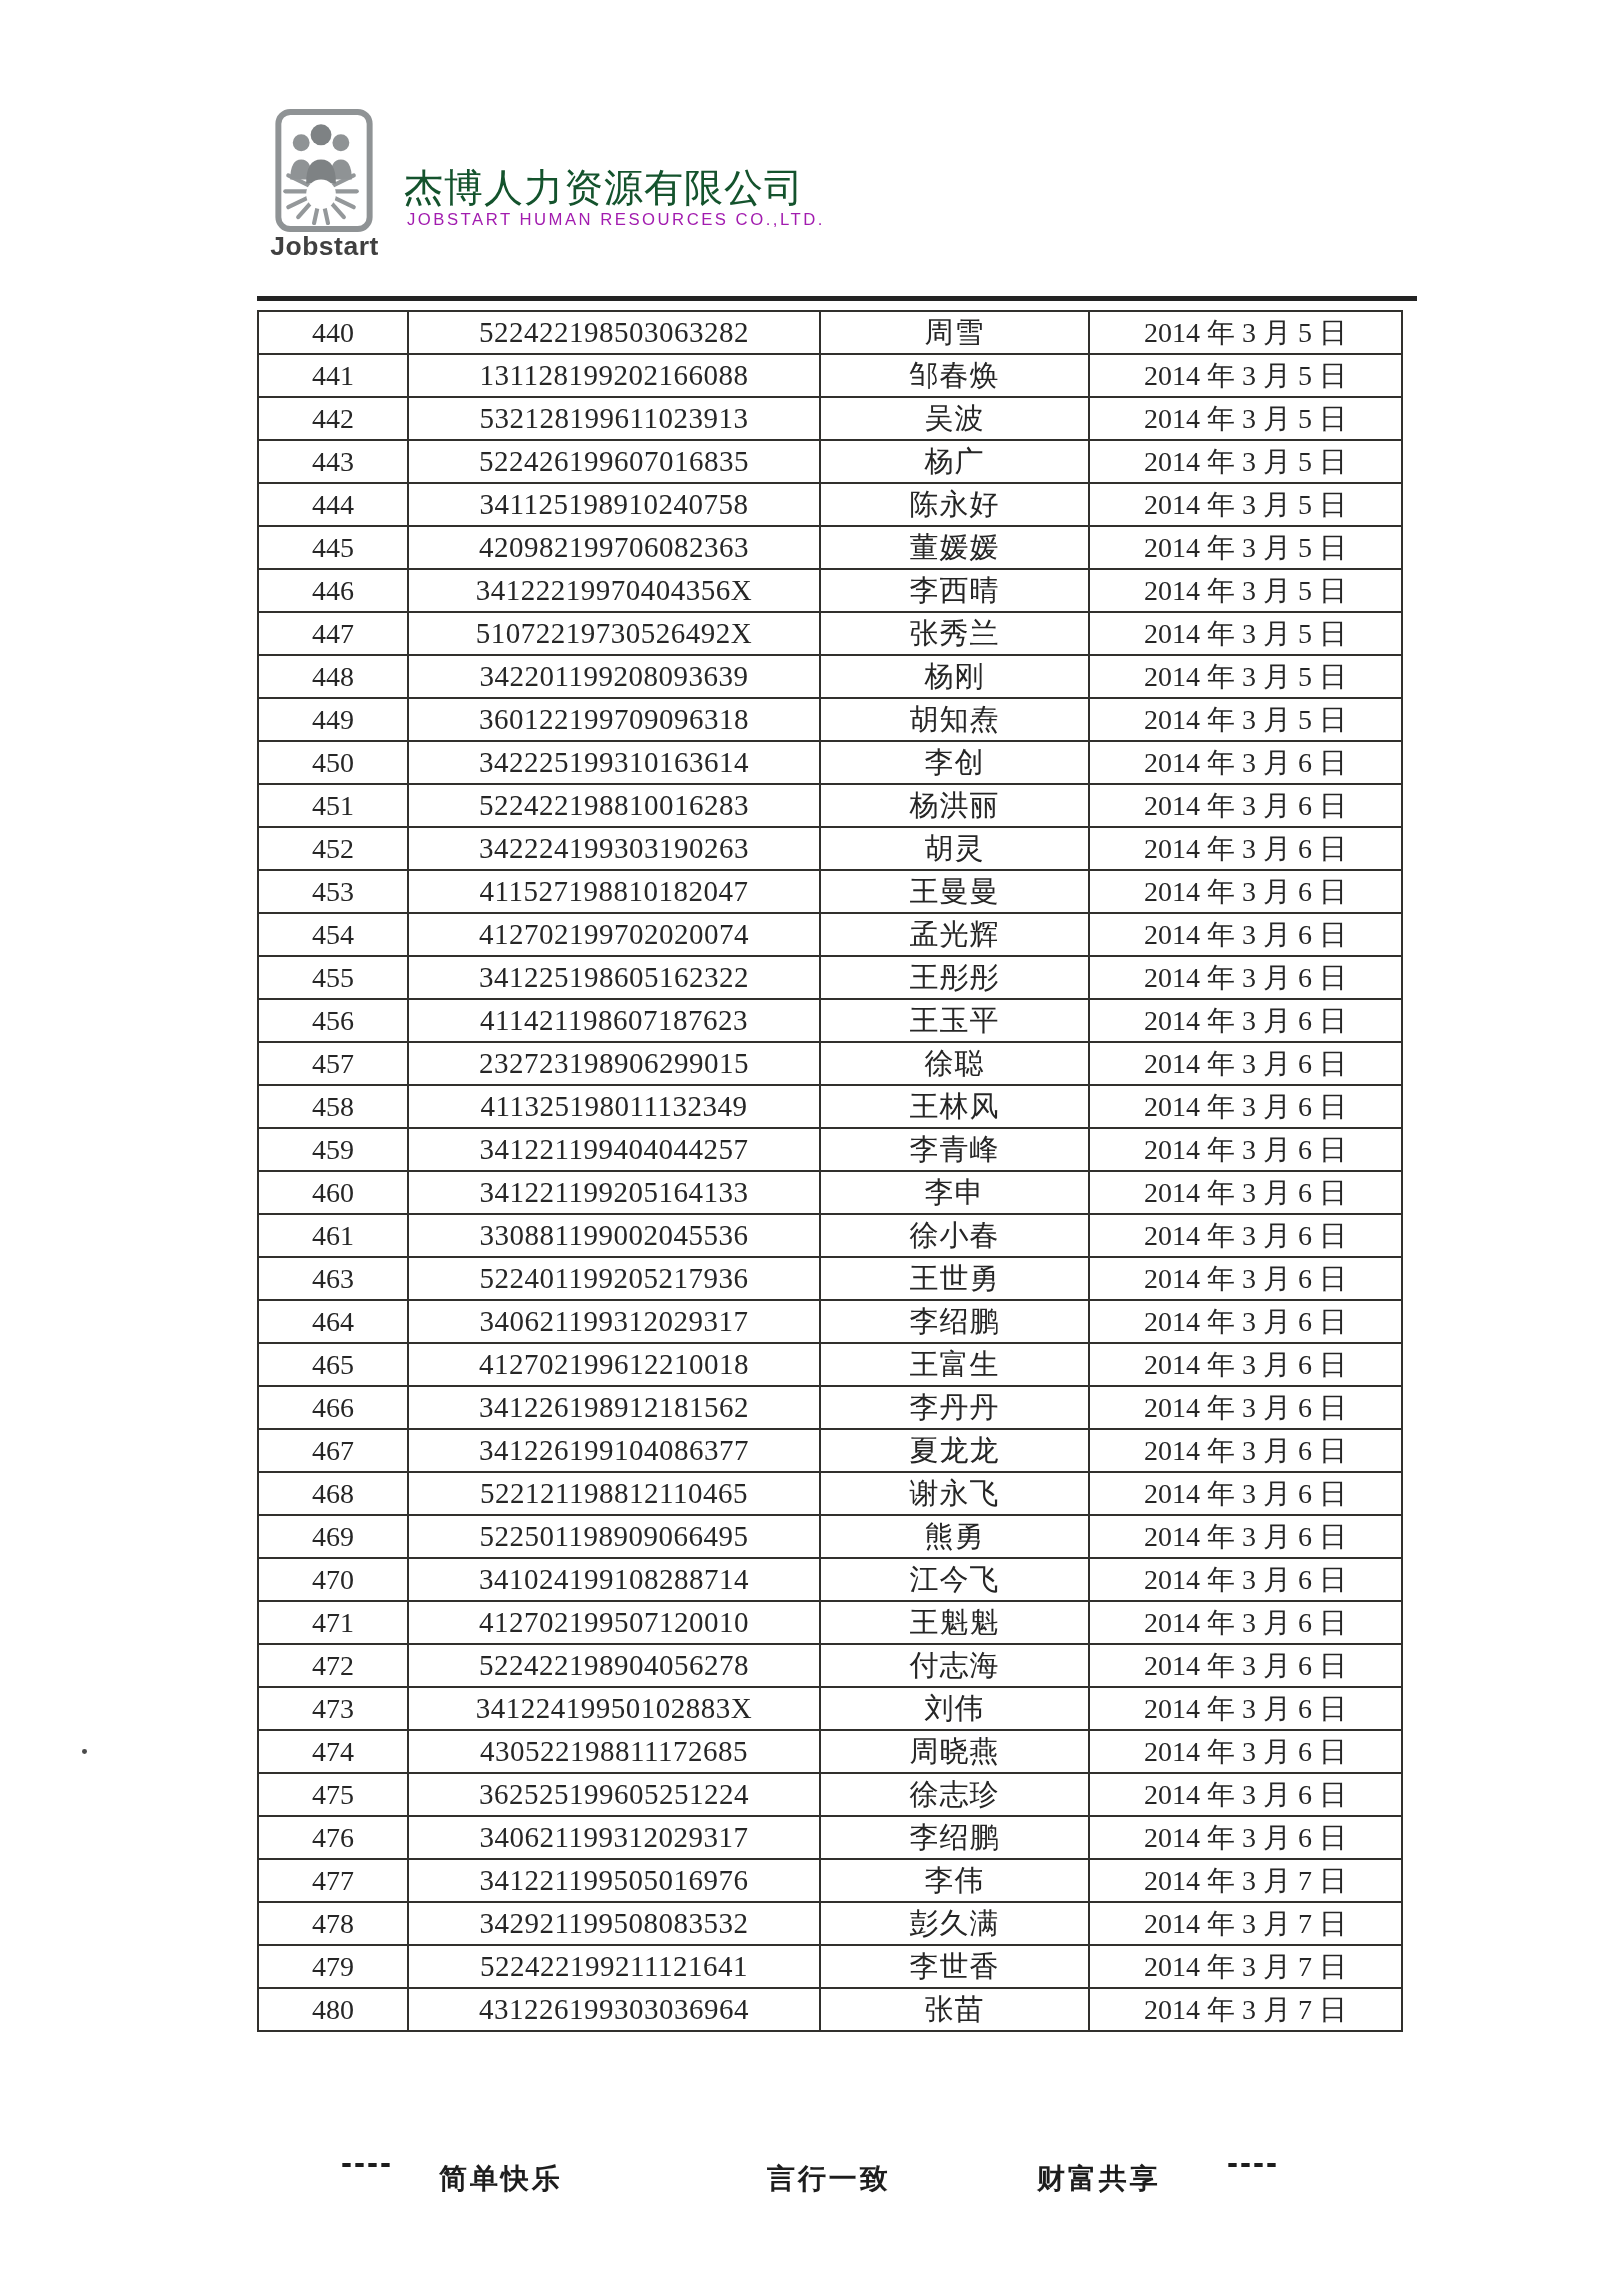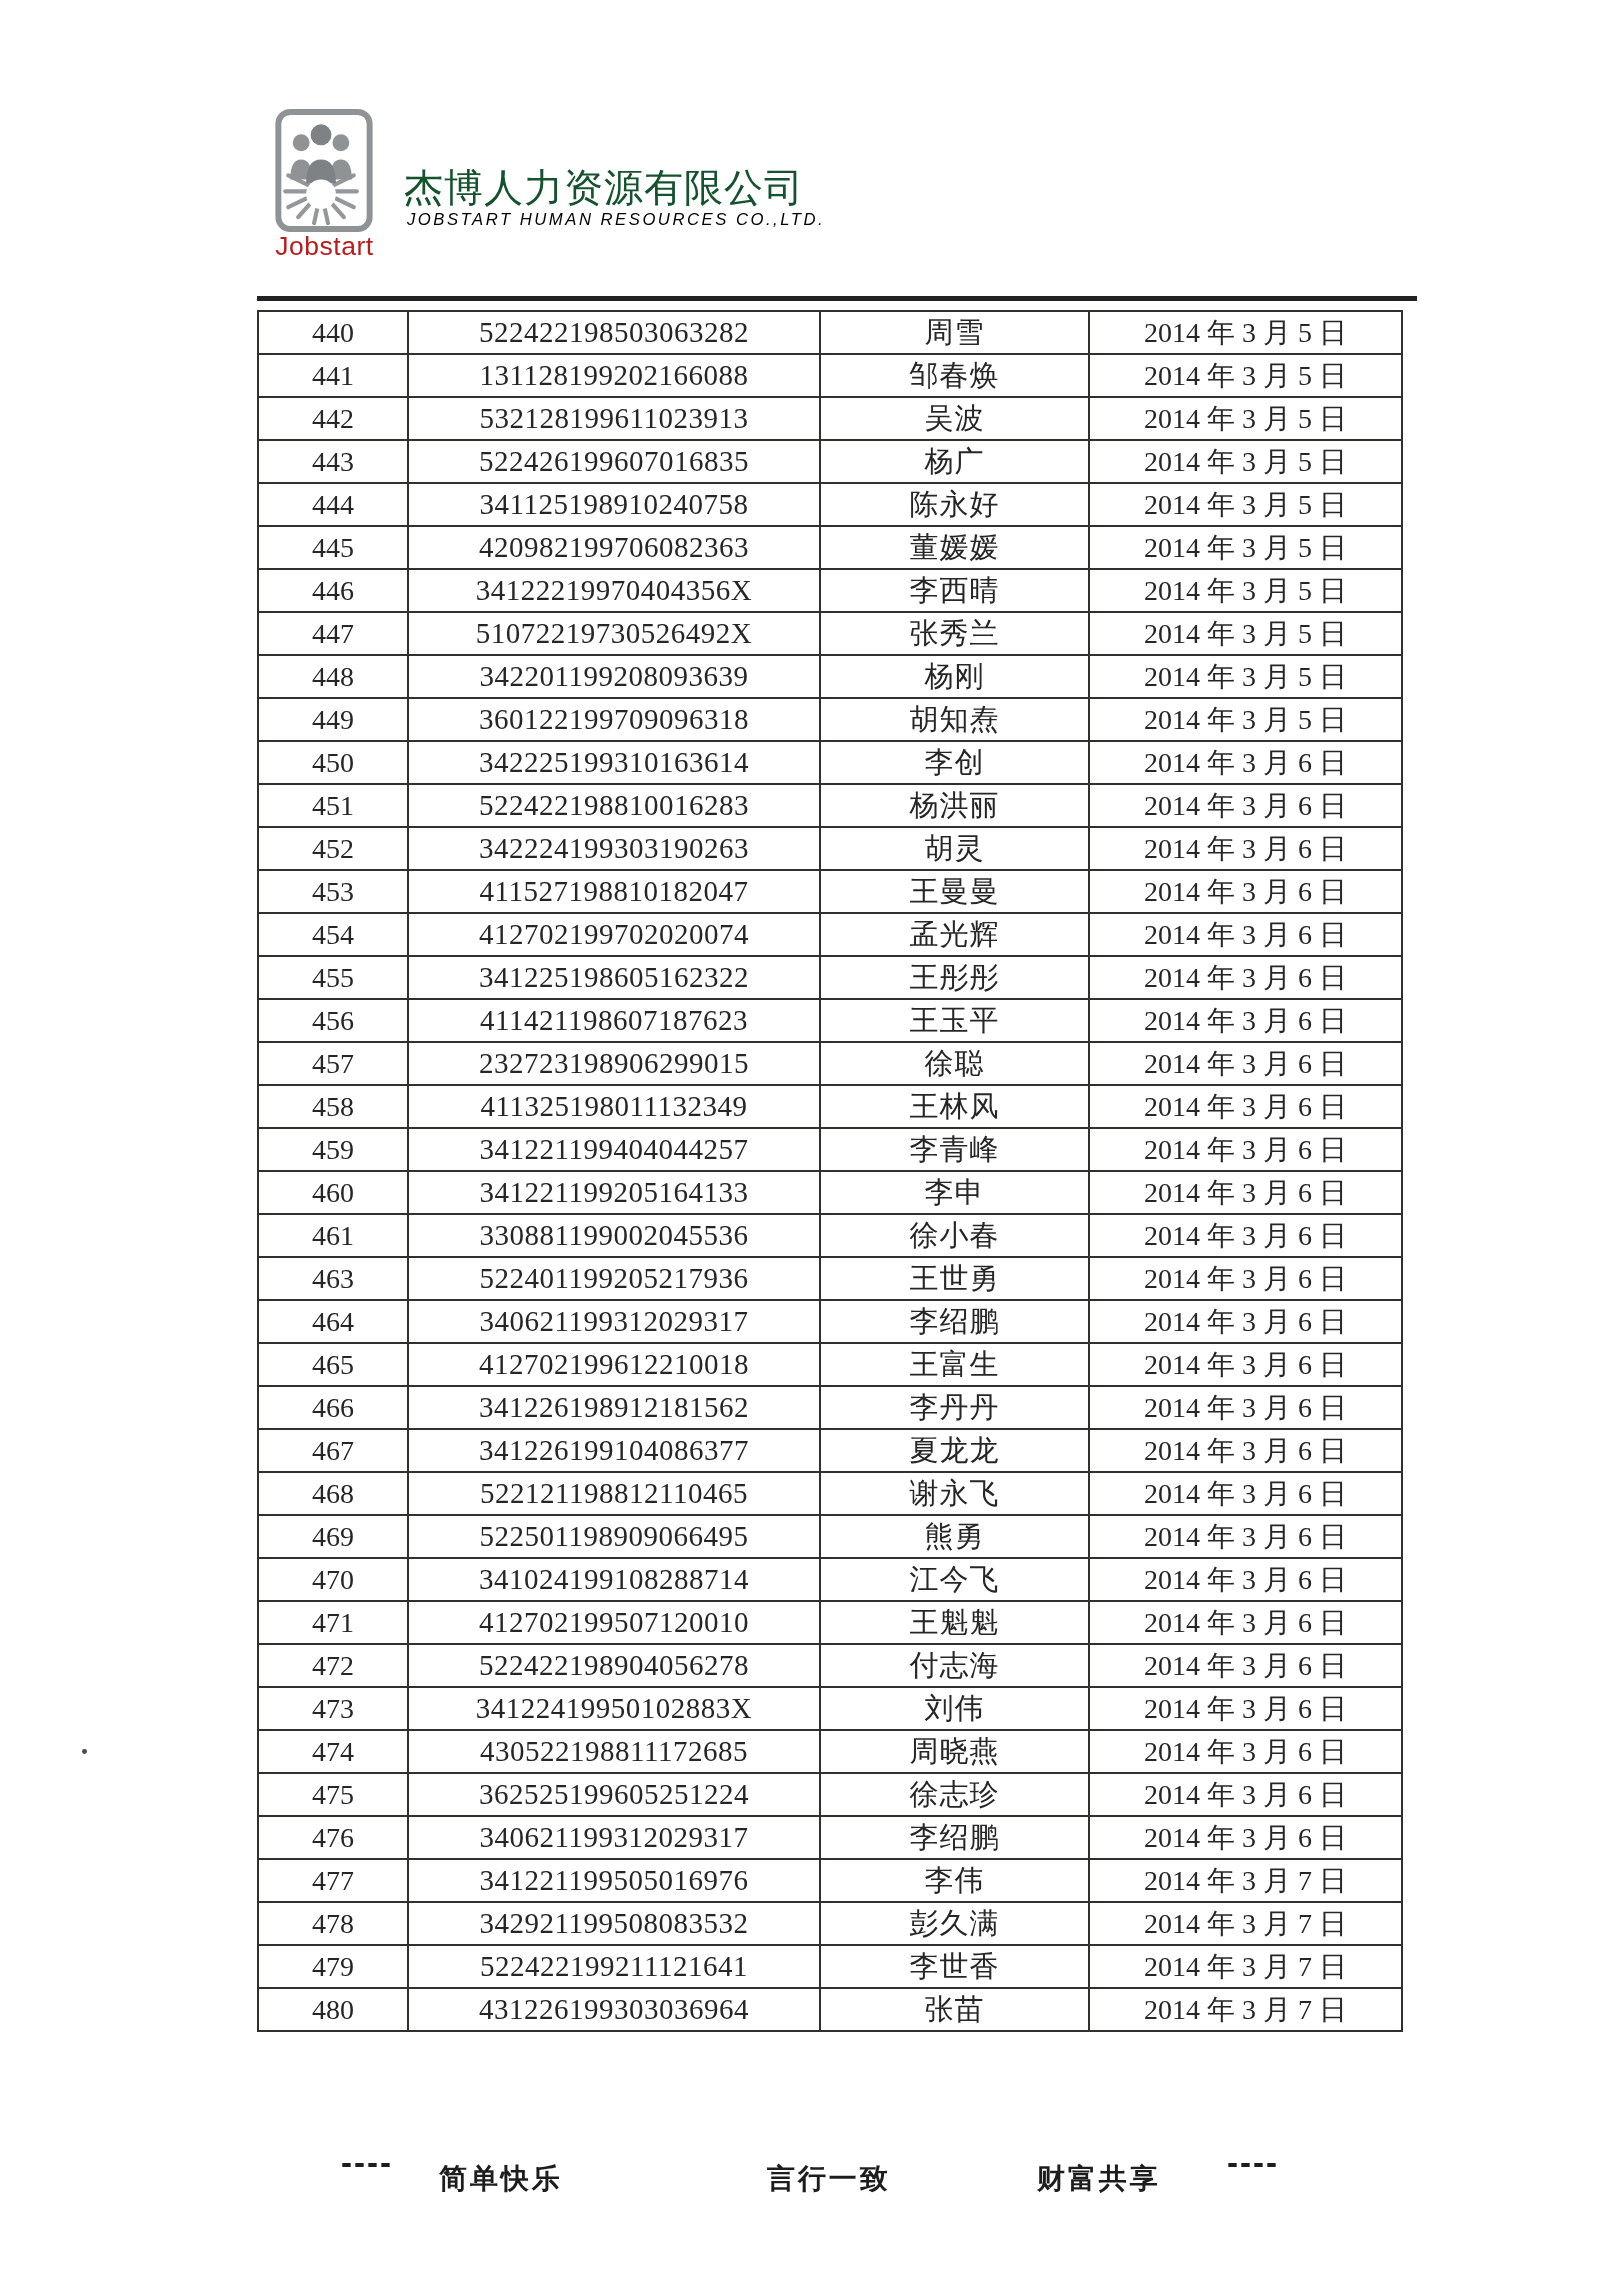--- a/index.html
+++ b/index.html
@@ -10,30 +10,30 @@
     overflow:hidden;
     font-family:"Liberation Serif","DejaVu Serif",serif;
     color:#262626;
   }
   
   .logo-svg{position:absolute;left:274px;top:108px;width:100px;height:125px;}
   .logo-brand{
     position:absolute;left:257px;top:231px;width:135px;
     text-align:center;
     font-family:"Liberation Sans","DejaVu Sans",sans-serif;
-    font-weight:400;font-size:26.5px;color:#b91c1c;letter-spacing:0.5px;
+    font-weight:700;font-size:26.5px;color:#404040;letter-spacing:0.5px;
   }
   .company-zh{
     position:absolute;left:404px;top:161px;
     font-size:39px;color:#14532d;letter-spacing:1px;white-space:nowrap;
   }
   .company-en{
     position:absolute;left:407px;top:210px;
     font-family:"Liberation Sans","DejaVu Sans",sans-serif;
-    font-size:16.7px;color:#000000;letter-spacing:2.5px;white-space:nowrap;font-style:italic;
+    font-size:16.7px;color:#a21caf;letter-spacing:2.5px;white-space:nowrap;
   }
   .top-rule{
     position:absolute;left:257px;top:296px;width:1160px;height:4.9px;
     background:#232323;
   }
   
   table.roster{
     position:absolute;left:257px;top:310px;
     width:1143px;border-collapse:collapse;table-layout:fixed;
   }

